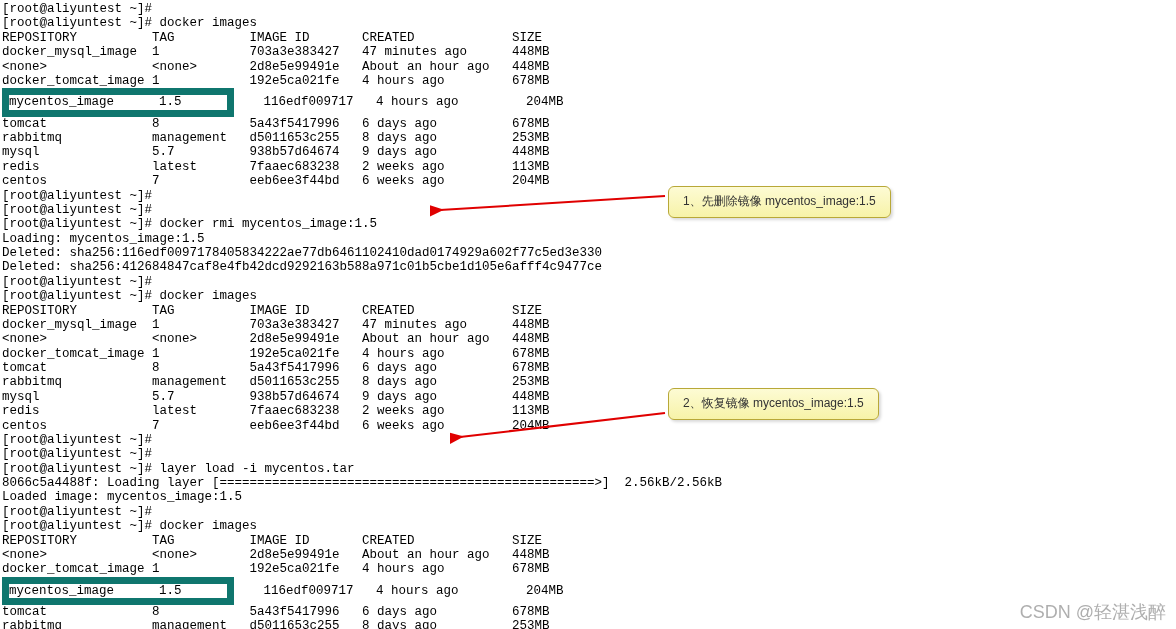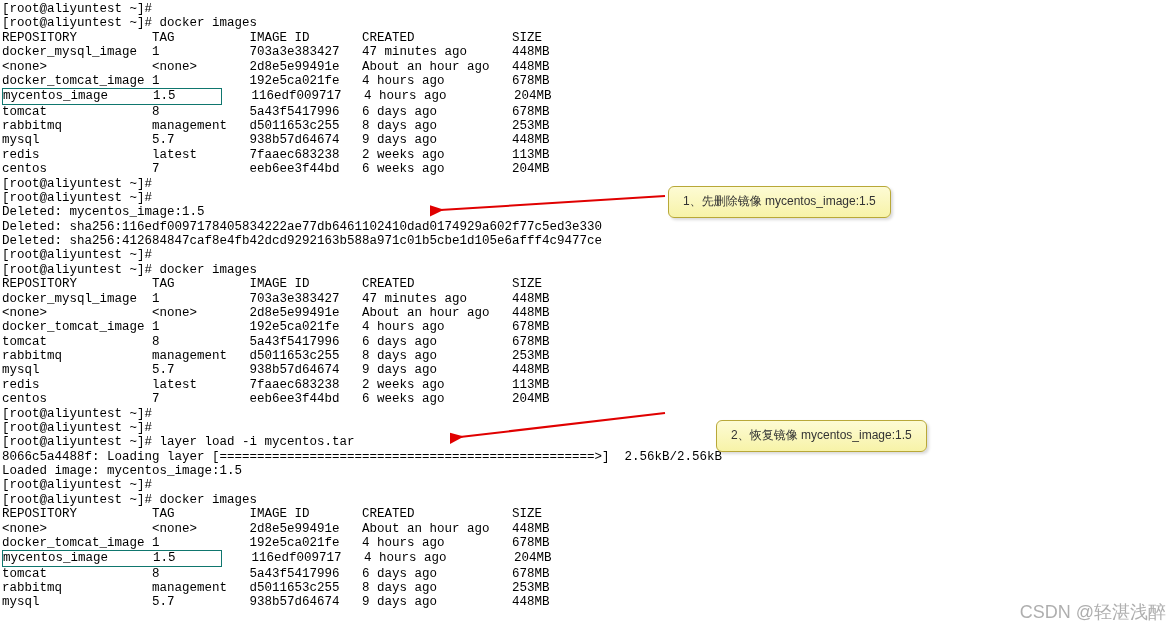--- a/index.html
+++ b/index.html
@@ -10,21 +10,21 @@
       color: #000;
       line-height: 1.15;
       padding: 2px;
       position: relative;
       width: 1176px;
       height: 629px;
       overflow: hidden;
     }
     .line { white-space: pre; }
     .highlight-box {
-      border: 1px solid #0f766e;
+      border: 7px solid #0f766e;
       display: inline-block;
       white-space: pre;
       font-family: Liberation Mono, monospace;
     }
     .callout {
       position: absolute;
       background: linear-gradient(#fdfbd4, #f7f3a8);
       border: 1px solid #b8a838;
       border-radius: 6px;
       padding: 8px 14px;
@@ -60,21 +60,22 @@
   <div class="line">&lt;none&gt;              &lt;none&gt;       2d8e5e99491e   About an hour ago   448MB</div>
   <div class="line">docker_tomcat_image 1            192e5ca021fe   4 hours ago         678MB</div>
   <div class="line"><span class="highlight-box">mycentos_image      1.5      </span><span>    116edf009717   4 hours ago         204MB</span></div>
   <div class="line">tomcat              8            5a43f5417996   6 days ago          678MB</div>
   <div class="line">rabbitmq            management   d5011653c255   8 days ago          253MB</div>
   <div class="line">mysql               5.7          938b57d64674   9 days ago          448MB</div>
   <div class="line">redis               latest       7faaec683238   2 weeks ago         113MB</div>
   <div class="line">centos              7            eeb6ee3f44bd   6 weeks ago         204MB</div>
   <div class="line"><span>[root@aliyuntest ~]# </span></div>
   <div class="line"><span>[root@aliyuntest ~]# </span></div>
-  <div class="line">Deleted: mycentos_image:1.5</div>
+  <div class="line"><span>[root@aliyuntest ~]# </span><span>docker rmi mycentos_image:1.5</span></div>
+  <div class="line">Loading: mycentos_image:1.5</div>
   <div class="line">Deleted: sha256:116edf0097178405834222ae77db6461102410dad0174929a602f77c5ed3e330</div>
   <div class="line">Deleted: sha256:412684847caf8e4fb42dcd9292163b588a971c01b5cbe1d105e6afff4c9477ce</div>
   <div class="line"><span>[root@aliyuntest ~]# </span></div>
   <div class="line"><span>[root@aliyuntest ~]# </span><span>docker images</span></div>
   <div class="line">REPOSITORY          TAG          IMAGE ID       CREATED             SIZE</div>
   <div class="line">docker_mysql_image  1            703a3e383427   47 minutes ago      448MB</div>
   <div class="line">&lt;none&gt;              &lt;none&gt;       2d8e5e99491e   About an hour ago   448MB</div>
   <div class="line">docker_tomcat_image 1            192e5ca021fe   4 hours ago         678MB</div>
   <div class="line">tomcat              8            5a43f5417996   6 days ago          678MB</div>
   <div class="line">rabbitmq            management   d5011653c255   8 days ago          253MB</div>
@@ -111,17 +112,17 @@
 </div>
 
 <svg class="arrow-svg" style="left:450px; top:405px; width:220px; height:40px;">
   <defs>
       <marker id="ah2" markerWidth="10" markerHeight="8" refX="2" refY="4" orient="auto">
         <polygon points="10 0, 0 4, 10 8" fill="#e00000"></polygon>
       </marker>
     </defs>
   <line x1="215" y1="8" x2="10" y2="32" stroke="#e00000" stroke-width="2" marker-end="url(#ah2)"></line>
 </svg>
-<div class="callout" style="left:668px; top:420px;margin-left:48px;">
+<div class="callout" style="left:668px; top:388px;">
   <span>2、恢复镜像 mycentos_image:1.5</span>
 </div>
 
 <div class="watermark">CSDN @轻湛浅醉</div>
 
 </body></html>

